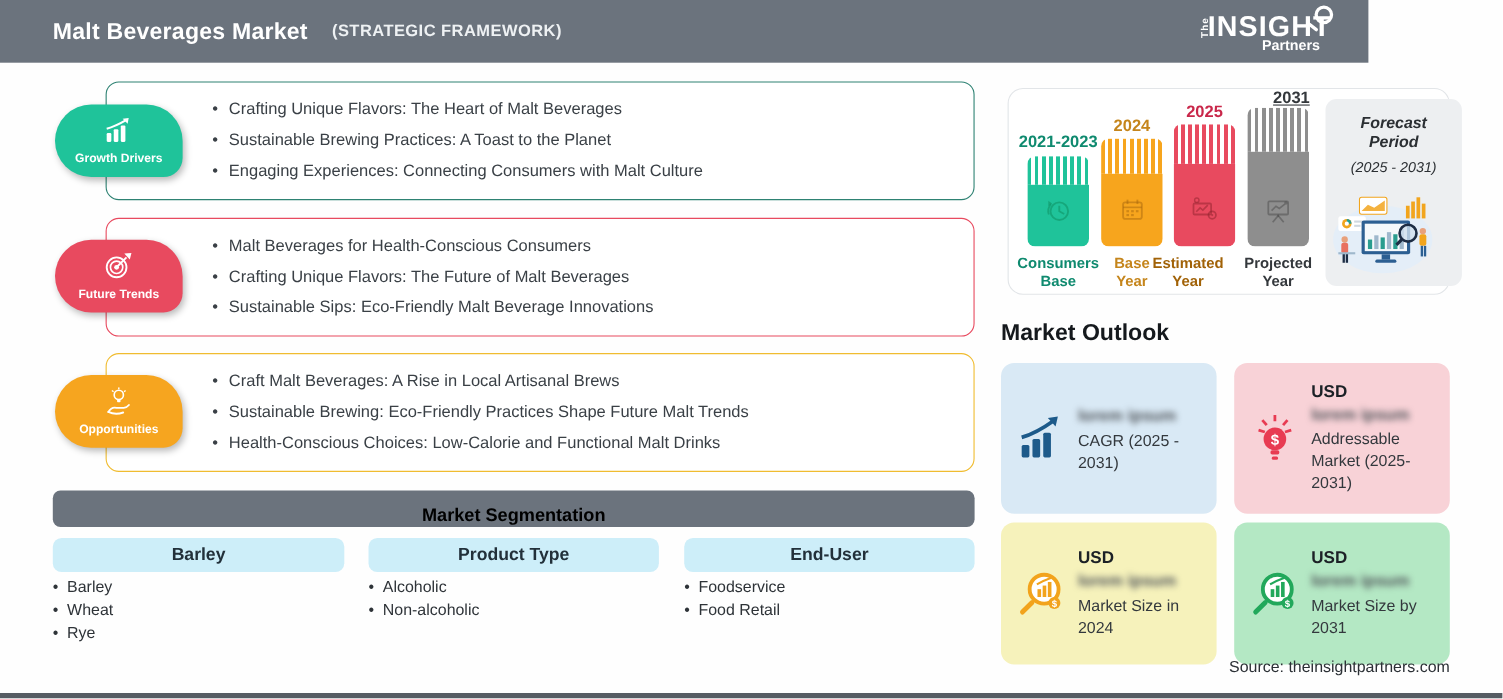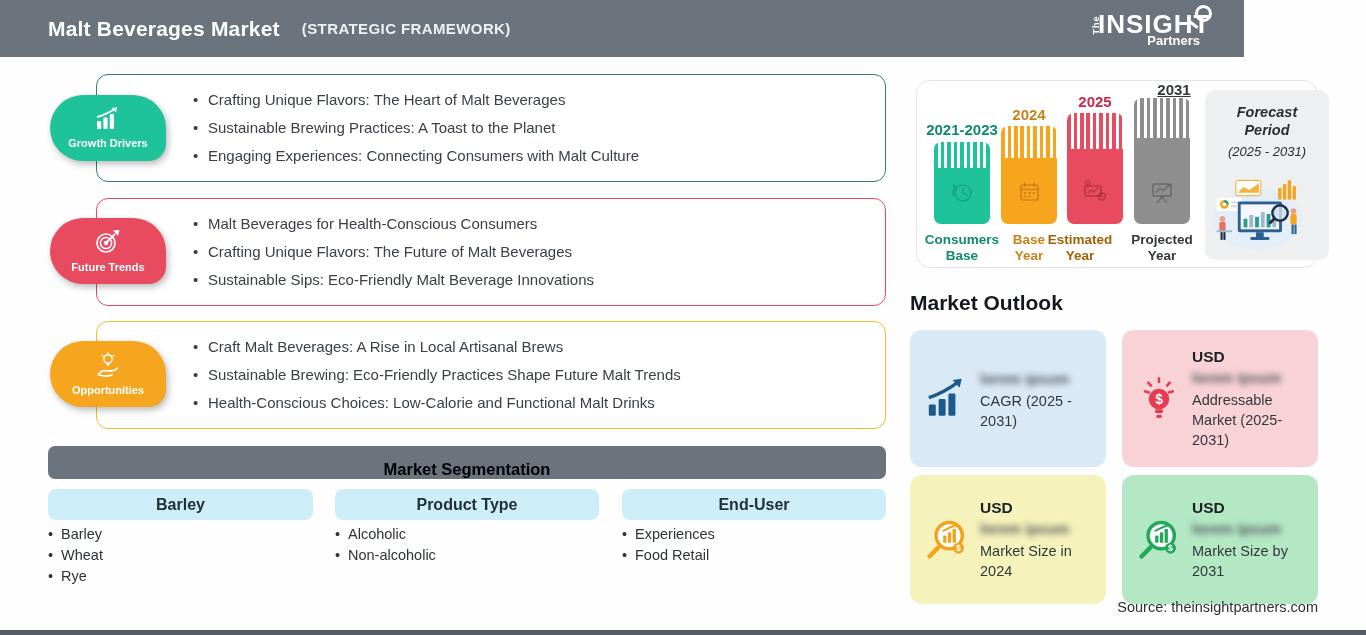--- a/index.html
+++ b/index.html
@@ -170,21 +170,21 @@
   <ul class="seg-list" style="left:48px">
     <li>Barley</li>
     <li>Wheat</li>
     <li>Rye</li>
   </ul>
   <ul class="seg-list" style="left:335px">
     <li>Alcoholic</li>
     <li>Non-alcoholic</li>
   </ul>
   <ul class="seg-list" style="left:622px">
-    <li>Experiences</li>
+    <li>Foodservice</li>
     <li>Food Retail</li>
   </ul>
 
   <div class="timeline">
 
     <div class="tbar-year" style="left: 0px; top: 40px; color: rgb(15, 138, 111);">2021-2023</div>
     <div class="tbar" style="left: 17px; height: 82px; --bc: #1fc39a;">
       <div class="stripes" style="height:26px"></div>
       <div class="solid">
         <span class="bar-icon">

